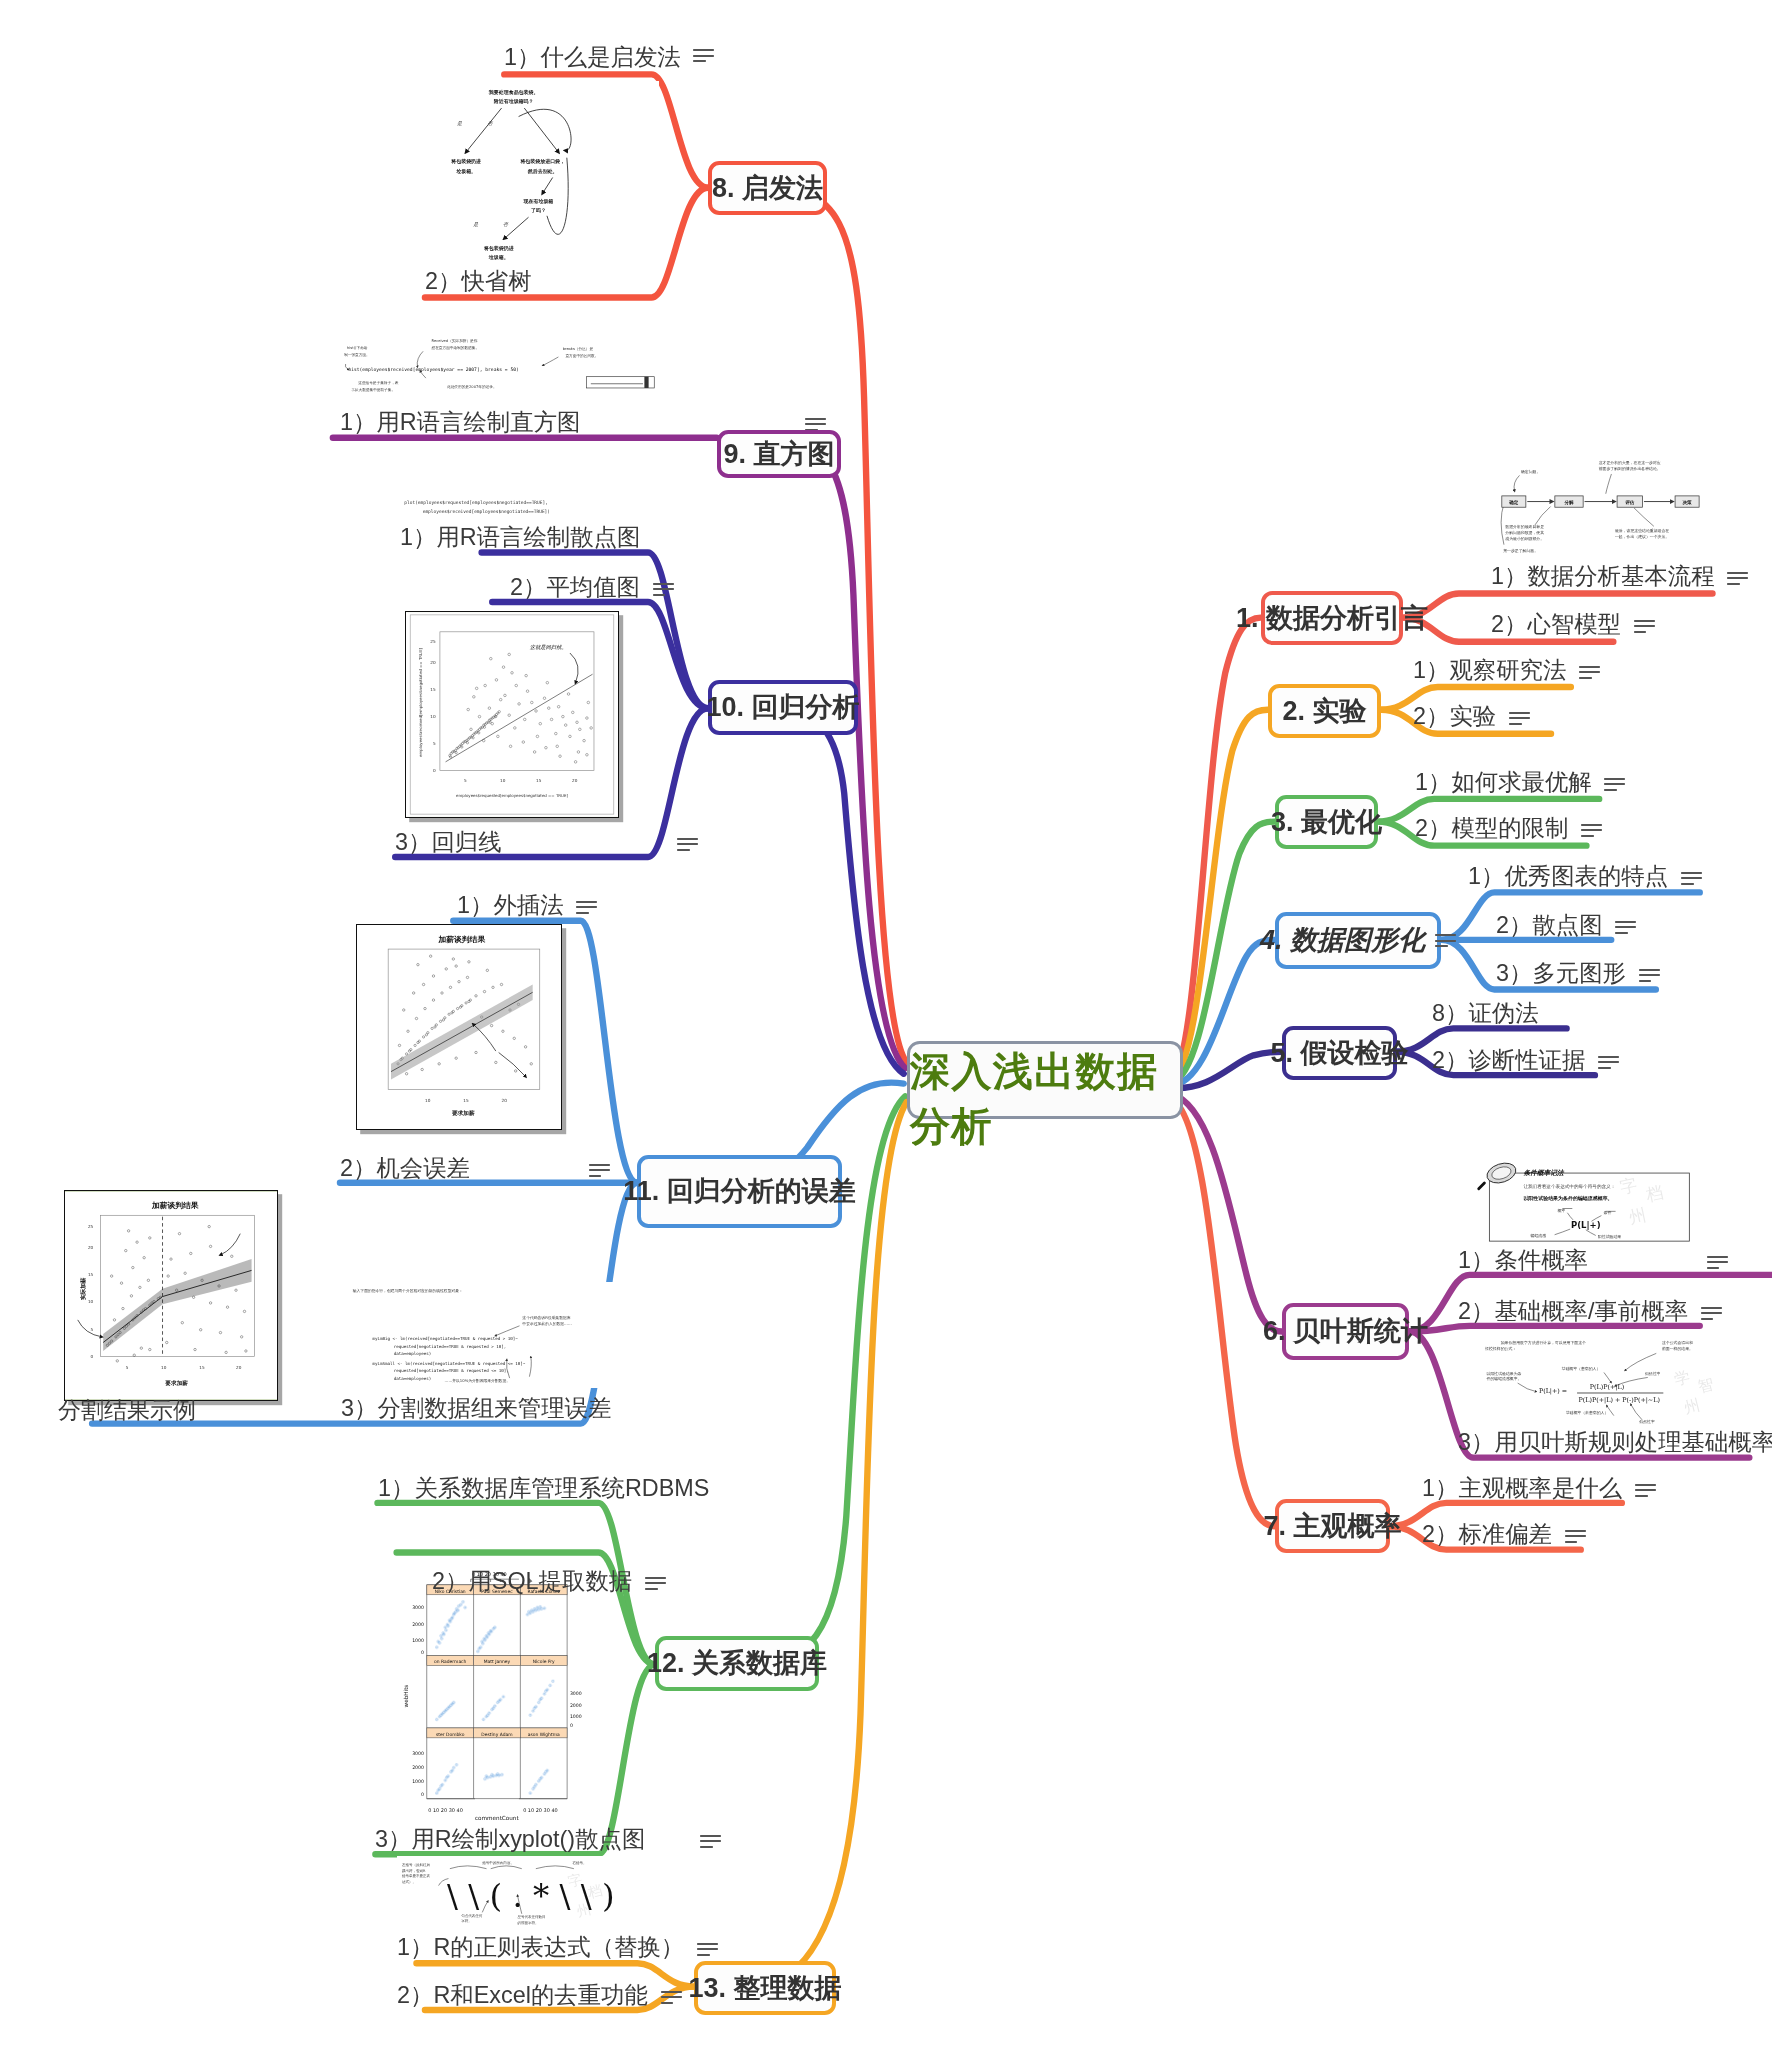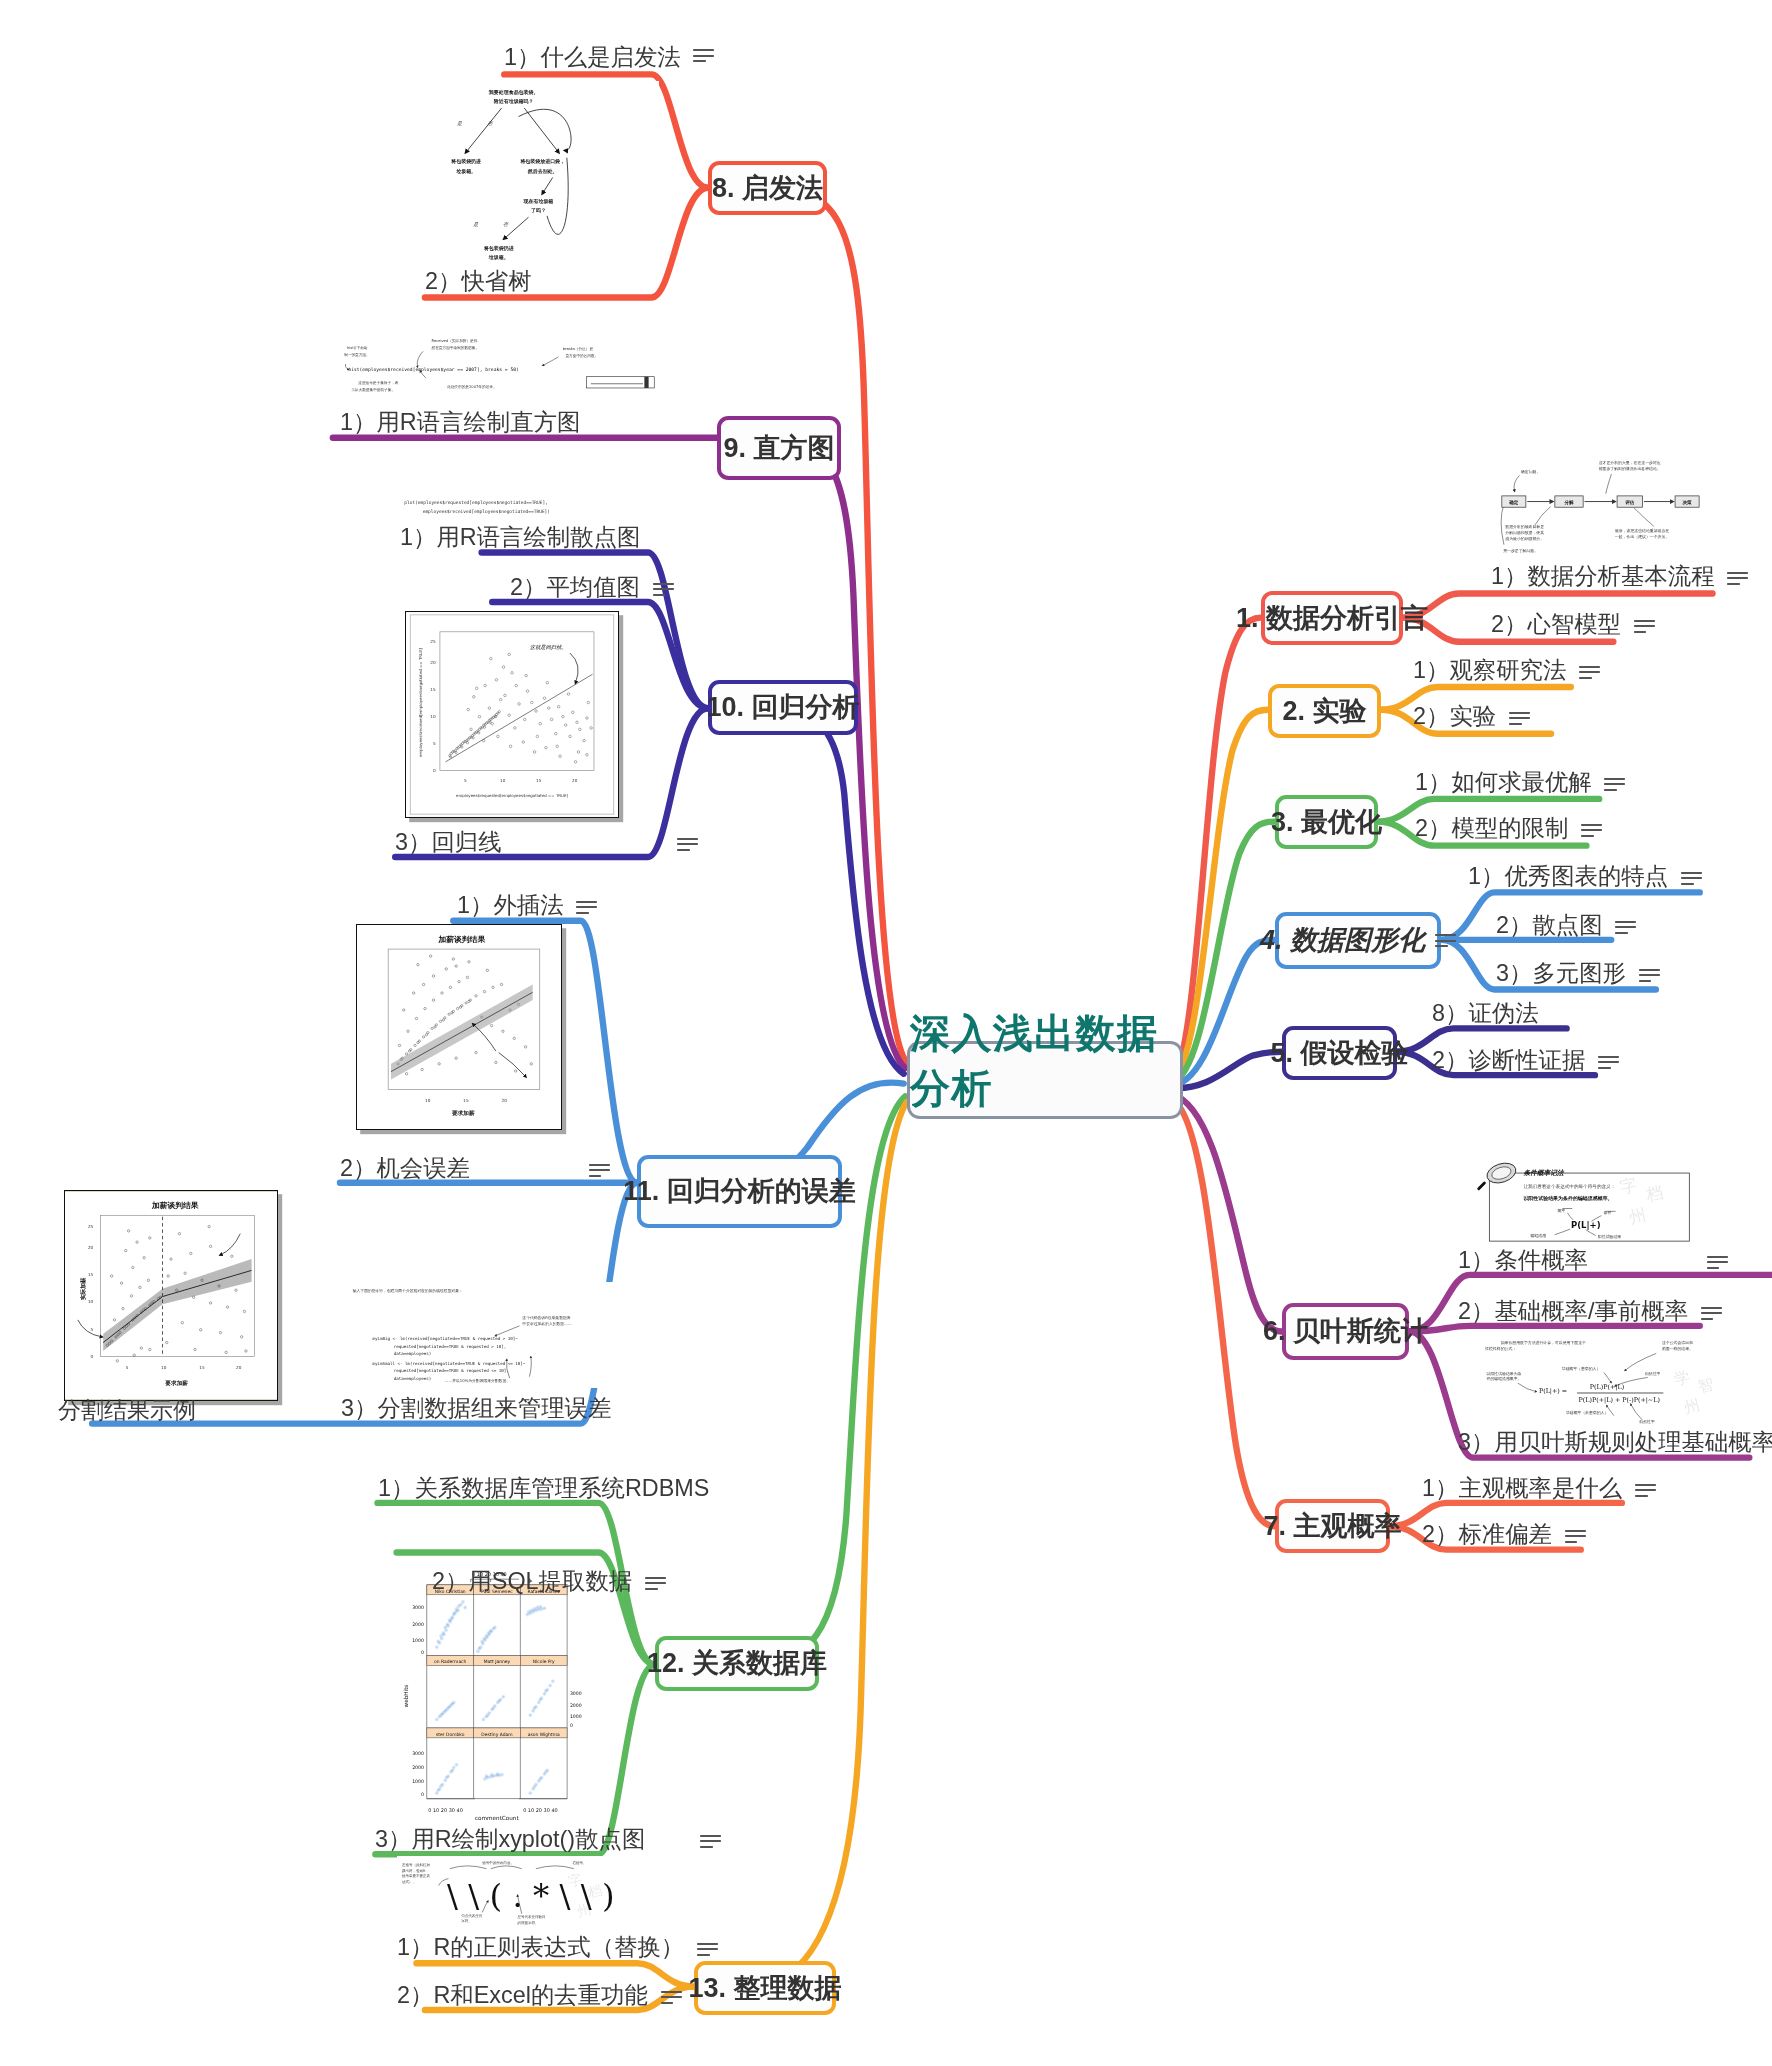--- a/index.html
+++ b/index.html
@@ -10,22 +10,22 @@
   }
   #stage{position:absolute;left:0;top:0;width:1772px;height:2066px;}
   #wires{position:absolute;left:0;top:0;width:1772px;height:2066px;pointer-events:none;}
 
   
   .central{
     position:absolute;
     border:3.5px solid #8a93a3;
     border-radius:12.7px;
     background:#fbfbfb;
-    display:flex;align-items:flex-end;justify-content:center;
-    font-size:40px;font-weight:bold;color:#0f766e;
+    display:flex;align-items:flex-start;justify-content:center;
+    font-size:40px;font-weight:bold;color:#4d7c0f;
     letter-spacing:1.4px;
     box-sizing:border-box;
     z-index:40;
   }
 
   
   .node1{
     position:absolute;
     border:4.2px solid #888;
     border-radius:11.3px;
@@ -454,21 +454,21 @@
       </g>
       <path d="M172 190 C190 250 208 200 200 108" stroke="#111" fill="none" stroke-width="1.1"></path>
       <defs>
         <marker id="ar3" markerWidth="7" markerHeight="7" refX="3.5" refY="3.5" orient="auto">
           <path d="M0 0 L7 3.5 L0 7 z" fill="#111"></path>
         </marker>
       </defs>
     </svg>
   </div>
 
-  <div class="node1" style="left:717px;top:416px;width:124px;height:64px;border-color:#8e2f8e;">
+  <div class="node1" style="left:717px;top:430px;width:124px;height:48px;border-color:#8e2f8e;">
     <span class="lbl">9. 直方图</span>
   </div>
   <div class="node2 left" style="left:340px;top:409px;">
     <span>1）用R语言绘制直方图</span>
     <span class="hamb" style="margin-left:212px;">
         <i></i>
         <i></i>
         <i></i>
       </span>
   </div>

